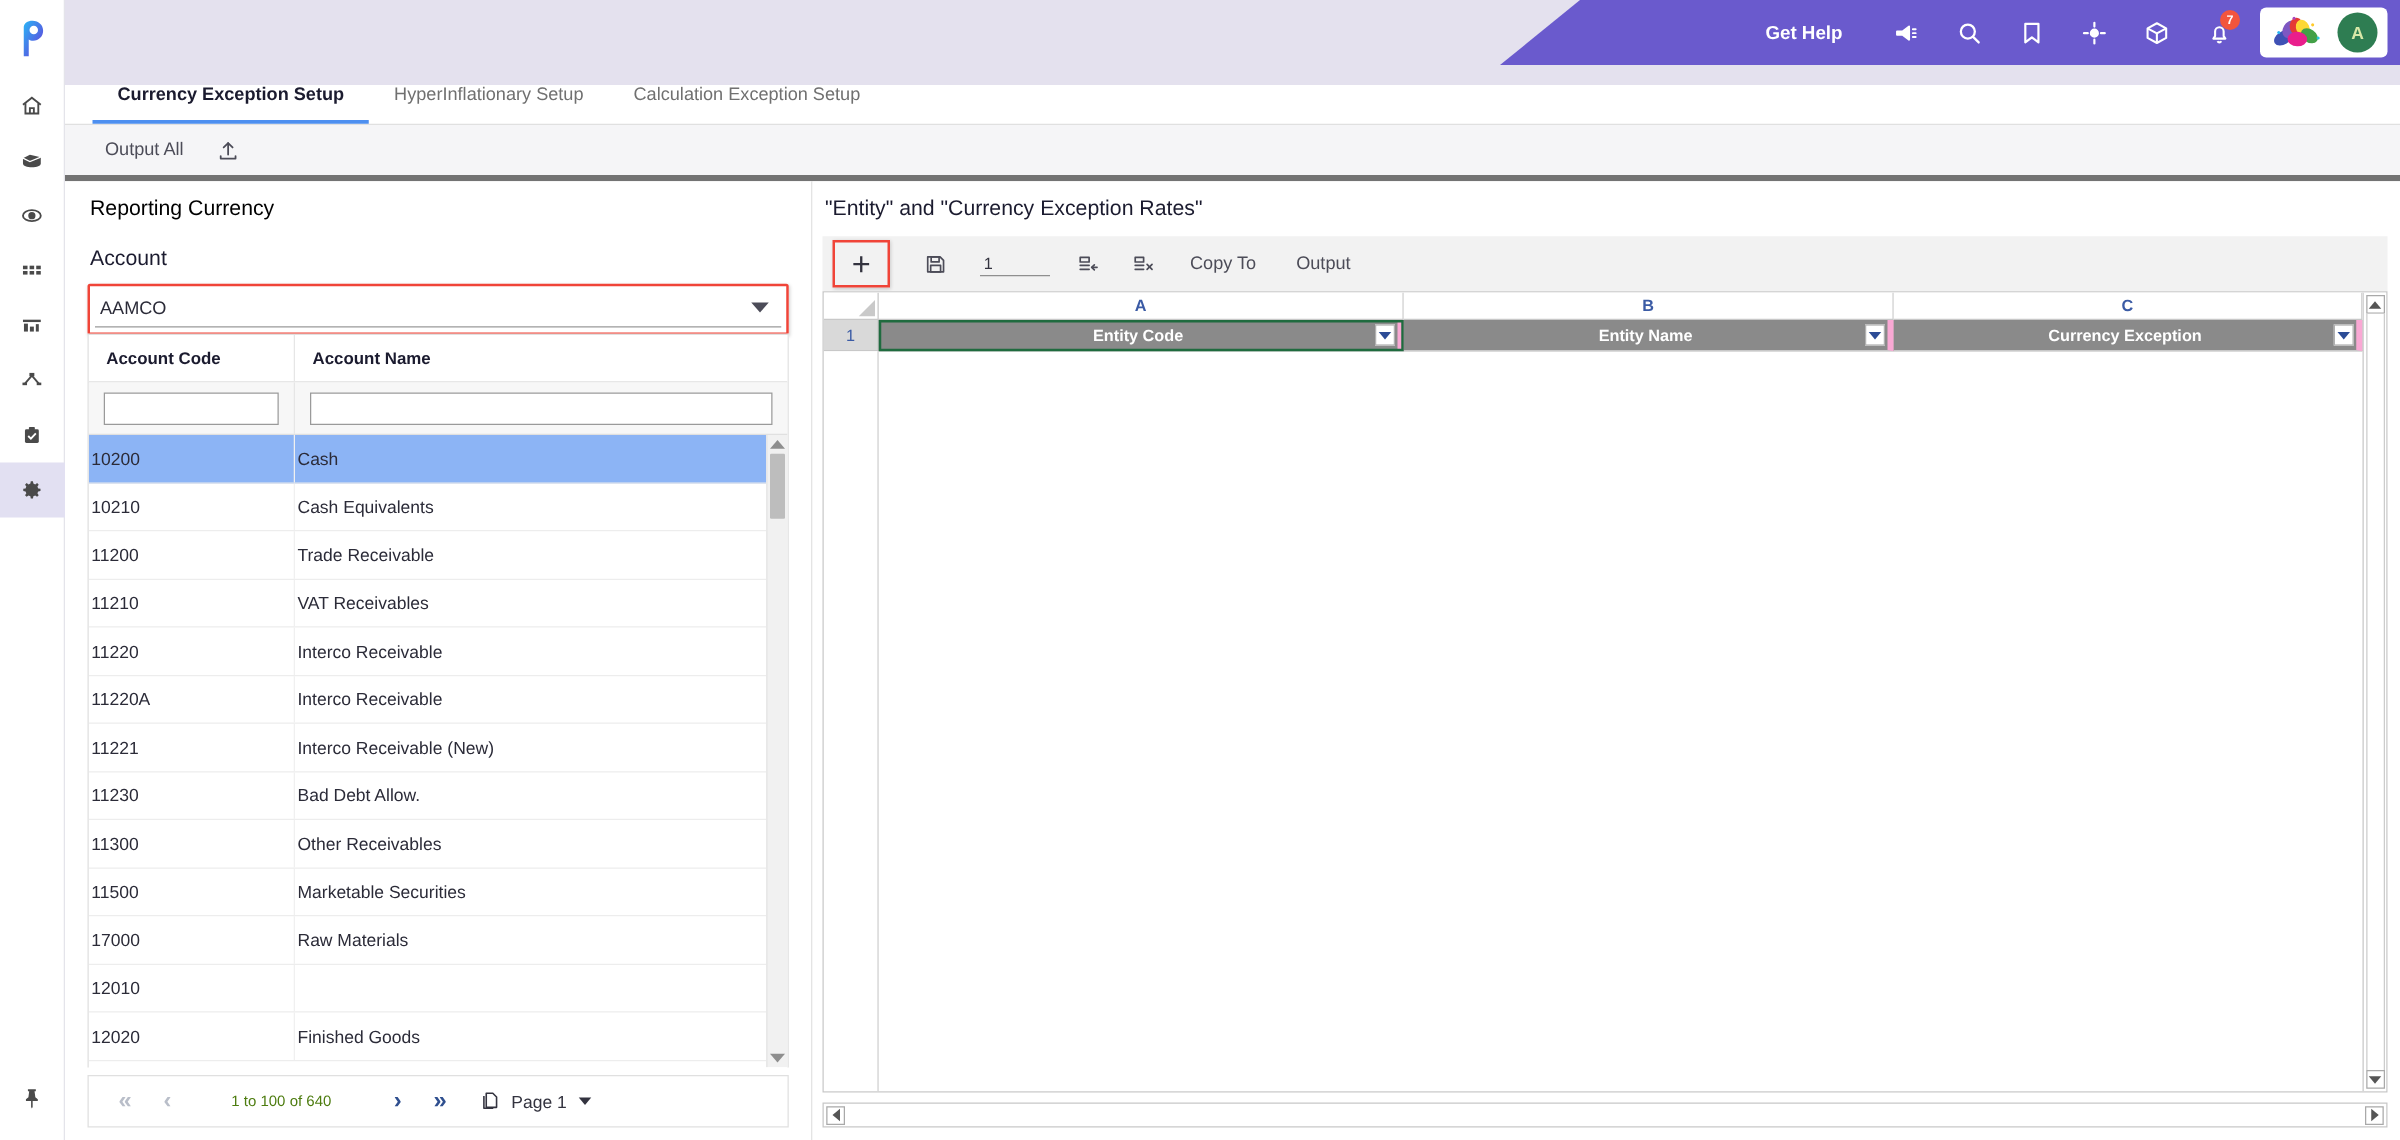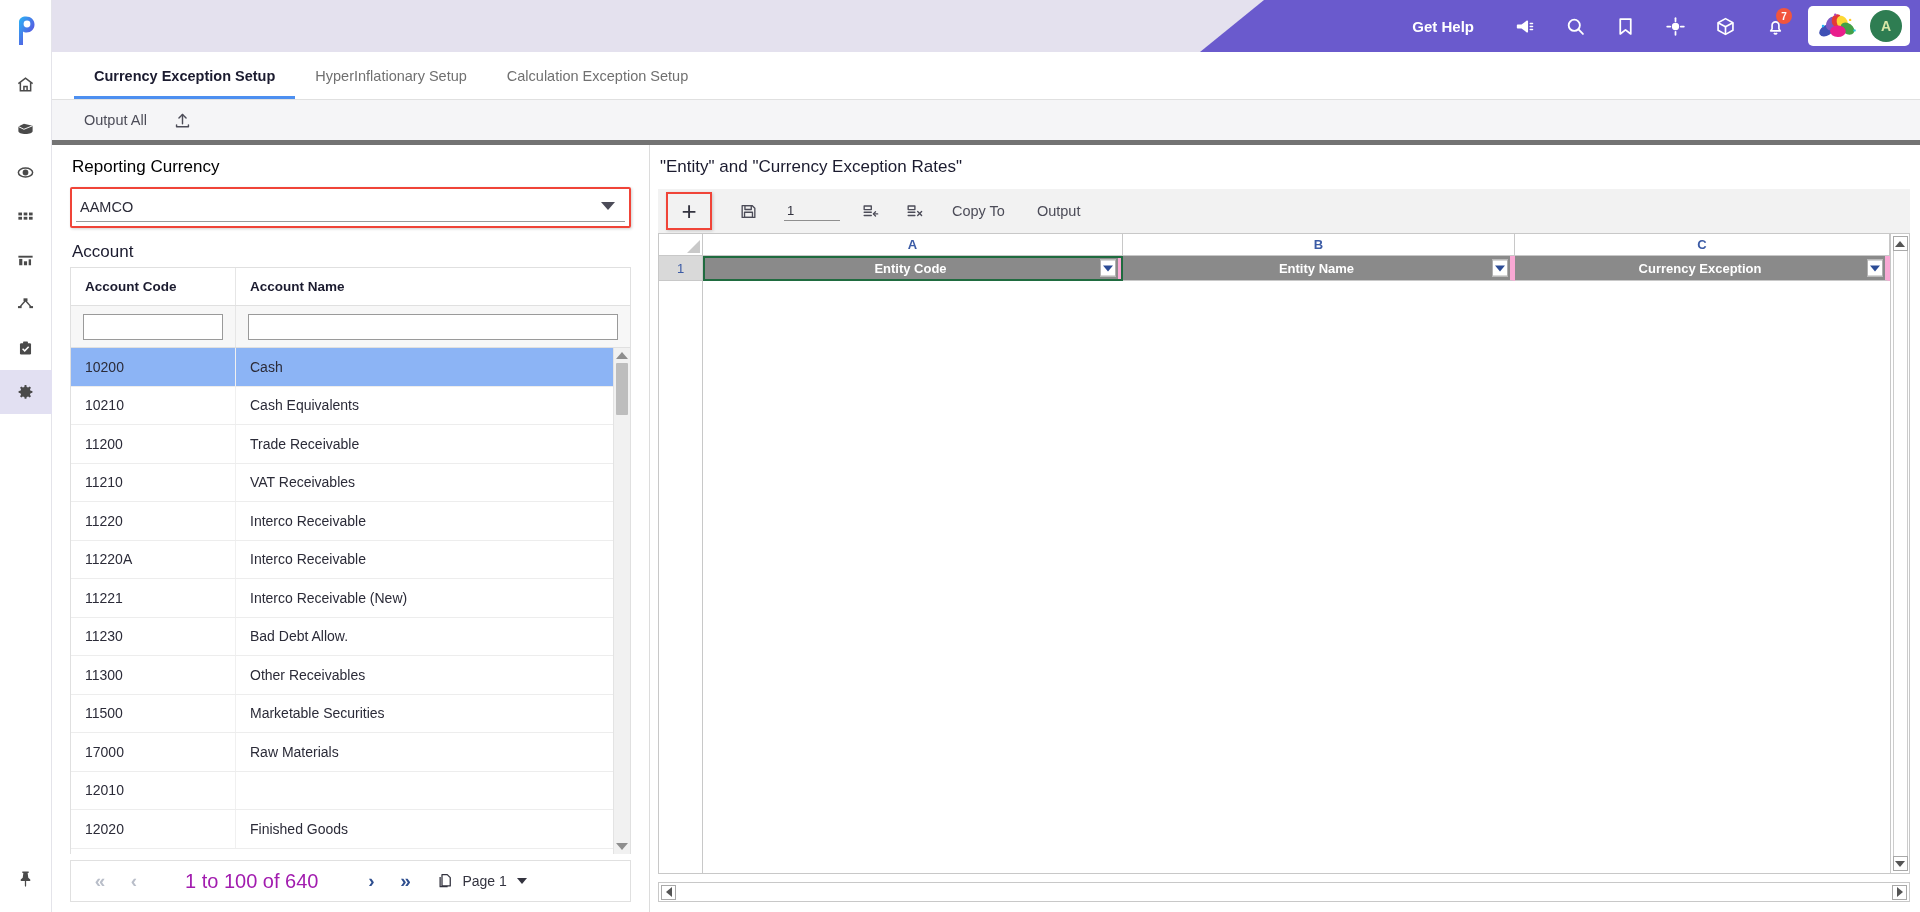--- a/index.html
+++ b/index.html
@@ -25,21 +25,21 @@
     width: 52px; height: 44px; display: flex; align-items: center; justify-content: center;
     color: #4a4a4a; cursor: pointer;
   }
   .rail-icon.active { background: #e2e0f2; }
   .rail-icon svg { width: 19px; height: 19px; display: block; }
   #rail-spacer { flex: 1 1 auto; }
   .rail-pin { margin-bottom: 12px; }
 
   
   #top-header {
-    position: absolute; left: 52px; top: 0; right: 0; height: 52px;
+    position: absolute; left: 52px; top: 0; right: 0; height: 68px;
     background: #e4e1ee; overflow: hidden; z-index: 20;
   }
   #header-purple {
     position: absolute; right: 0; top: 0; height: 52px; width: 720px;
     background: #6a5acd;
     clip-path: polygon(64px 0, 100% 0, 100% 100%, 0 100%);
   }
   #header-right {
     position: absolute; right: 0; top: 0; height: 52px;
     display: flex; align-items: center; gap: 0px; padding-right: 0px;
@@ -151,21 +151,21 @@
     width: 100%; height: 26px; border: 1px solid #9a9a9a; background: #fff;
     font-size: 13px; padding: 0 5px; font-family: "Liberation Sans", sans-serif; outline: none;
   }
   #acct-body-wrap { flex: 1 1 auto; display: flex; overflow: hidden; position: relative; }
   #acct-body { flex: 1 1 auto; overflow: hidden; }
   .acct-row {
     display: flex; height: 38.5px; border-bottom: 1px solid #ededed;
     font-size: 14px; color: #2b2b38; cursor: pointer;
   }
   .acct-row.selected { background: #8cb4f5; }
-  .acct-row .cell { display: flex; align-items: center; padding-left: 14px; }
+  .acct-row .cell { display: flex; align-items: center; padding-left: 2px; }
   .acct-row .cell.col-code { border-right: 1px solid #f0f0f0; }
   
   #acct-scrollbar {
     width: 17px; flex: 0 0 17px; background: #f1f1f1; border-left: 1px solid #e3e3e3;
     display: flex; flex-direction: column; align-items: center; cursor: pointer;
   }
   .sb-arrow-up, .sb-arrow-down {
     width: 0; height: 0; margin: 4px 0;
     border-left: 6px solid transparent; border-right: 6px solid transparent;
   }
@@ -178,21 +178,21 @@
   #pagination {
     position: absolute; left: 18px; right: 18px; bottom: 10px; height: 42px;
     border: 1px solid #e0e0e0; border-top: 1px solid #e0e0e0;
     display: flex; align-items: center; background: #fff; padding: 0 12px; gap: 0px;
   }
   .pg-btn {
     width: 34px; height: 34px; display: flex; align-items: center; justify-content: center;
     cursor: pointer; font-size: 19px; color: #2f4f8f; font-weight: bold;
   }
   .pg-btn.disabled { color: #b9bec9; }
-  #pg-status { font-size: 20px; color: #a21caf; margin: 0 36px 0 34px; white-space: nowrap; }
+  #pg-status { font-size: 12px; color: #4d7c0f; margin: 0 36px 0 34px; white-space: nowrap; }
   #pg-page-wrap { display: flex; align-items: center; gap: 8px; margin-left: 14px; cursor: pointer; }
   #pg-page-icon svg { width: 18px; height: 18px; display:block; color:#33333f; }
   #pg-page-label { font-size: 14px; color: #33333f; }
   #pg-page-caret {
     width: 0; height: 0; border-left: 5px solid transparent; border-right: 5px solid transparent;
     border-top: 6px solid #33333f; margin-left: 2px;
   }
 
   
   #right-panel {
@@ -472,28 +472,28 @@
       <path d="M12 16 V4.5"></path>
         <path d="M7.5 8.8 L12 4.3 L16.5 8.8"></path>
         <path d="M4.5 17.5 V20 h15 v-2.5"></path>
     </svg>
   </div>
 </div>
 
 <div id="left-panel">
   <div class="panel-label">Reporting Currency</div>
 
+  <div id="account-label">Account</div>
+
   <div id="currency-select-wrap">
     <select id="currency-select">
       <option>AAMCO</option>
     </select>
     <span id="currency-caret"></span>
   </div>
-
-  <div id="account-label">Account</div>
 
   <div id="account-table-wrap">
     <div id="acct-header">
       <div class="th col-code">Account Code</div>
       <div class="th col-name">Account Name</div>
     </div>
     <div id="acct-filter-row">
       <div class="fcell col-code">
         <input class="filter-input" type="text" value="" style="">
       </div>

